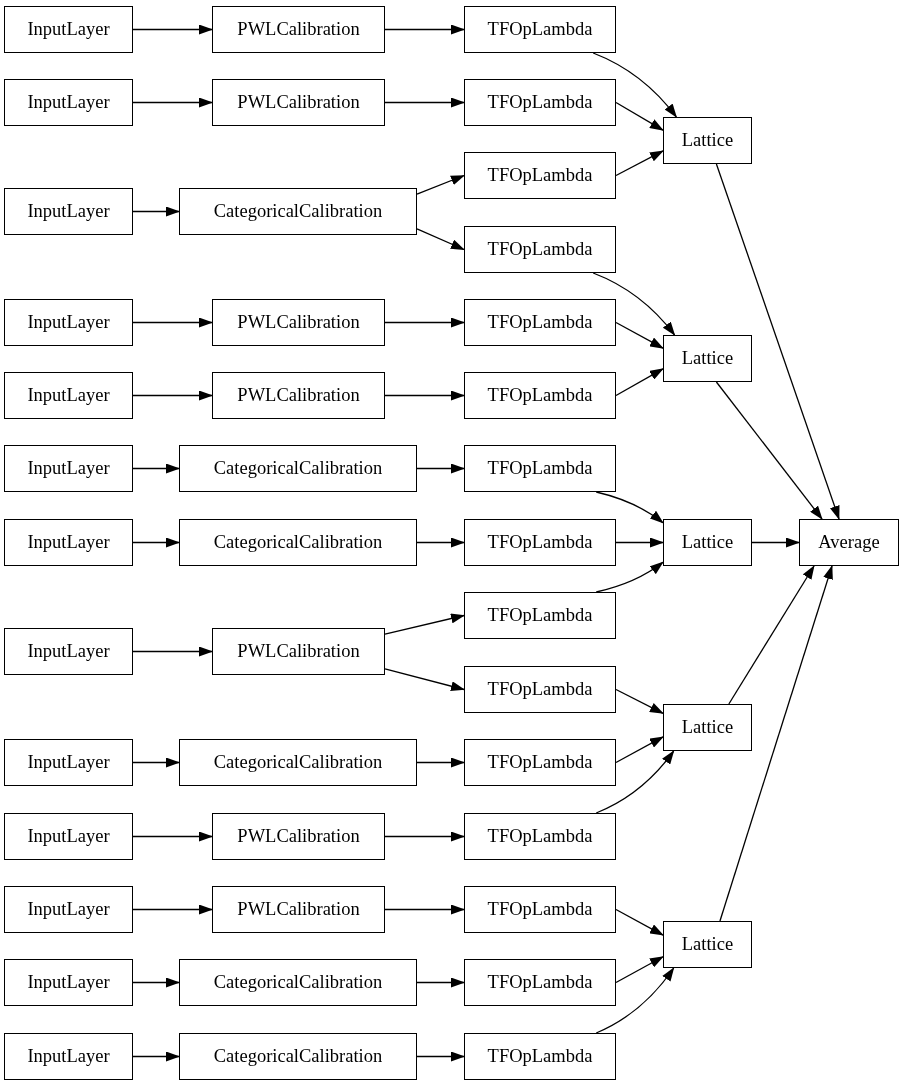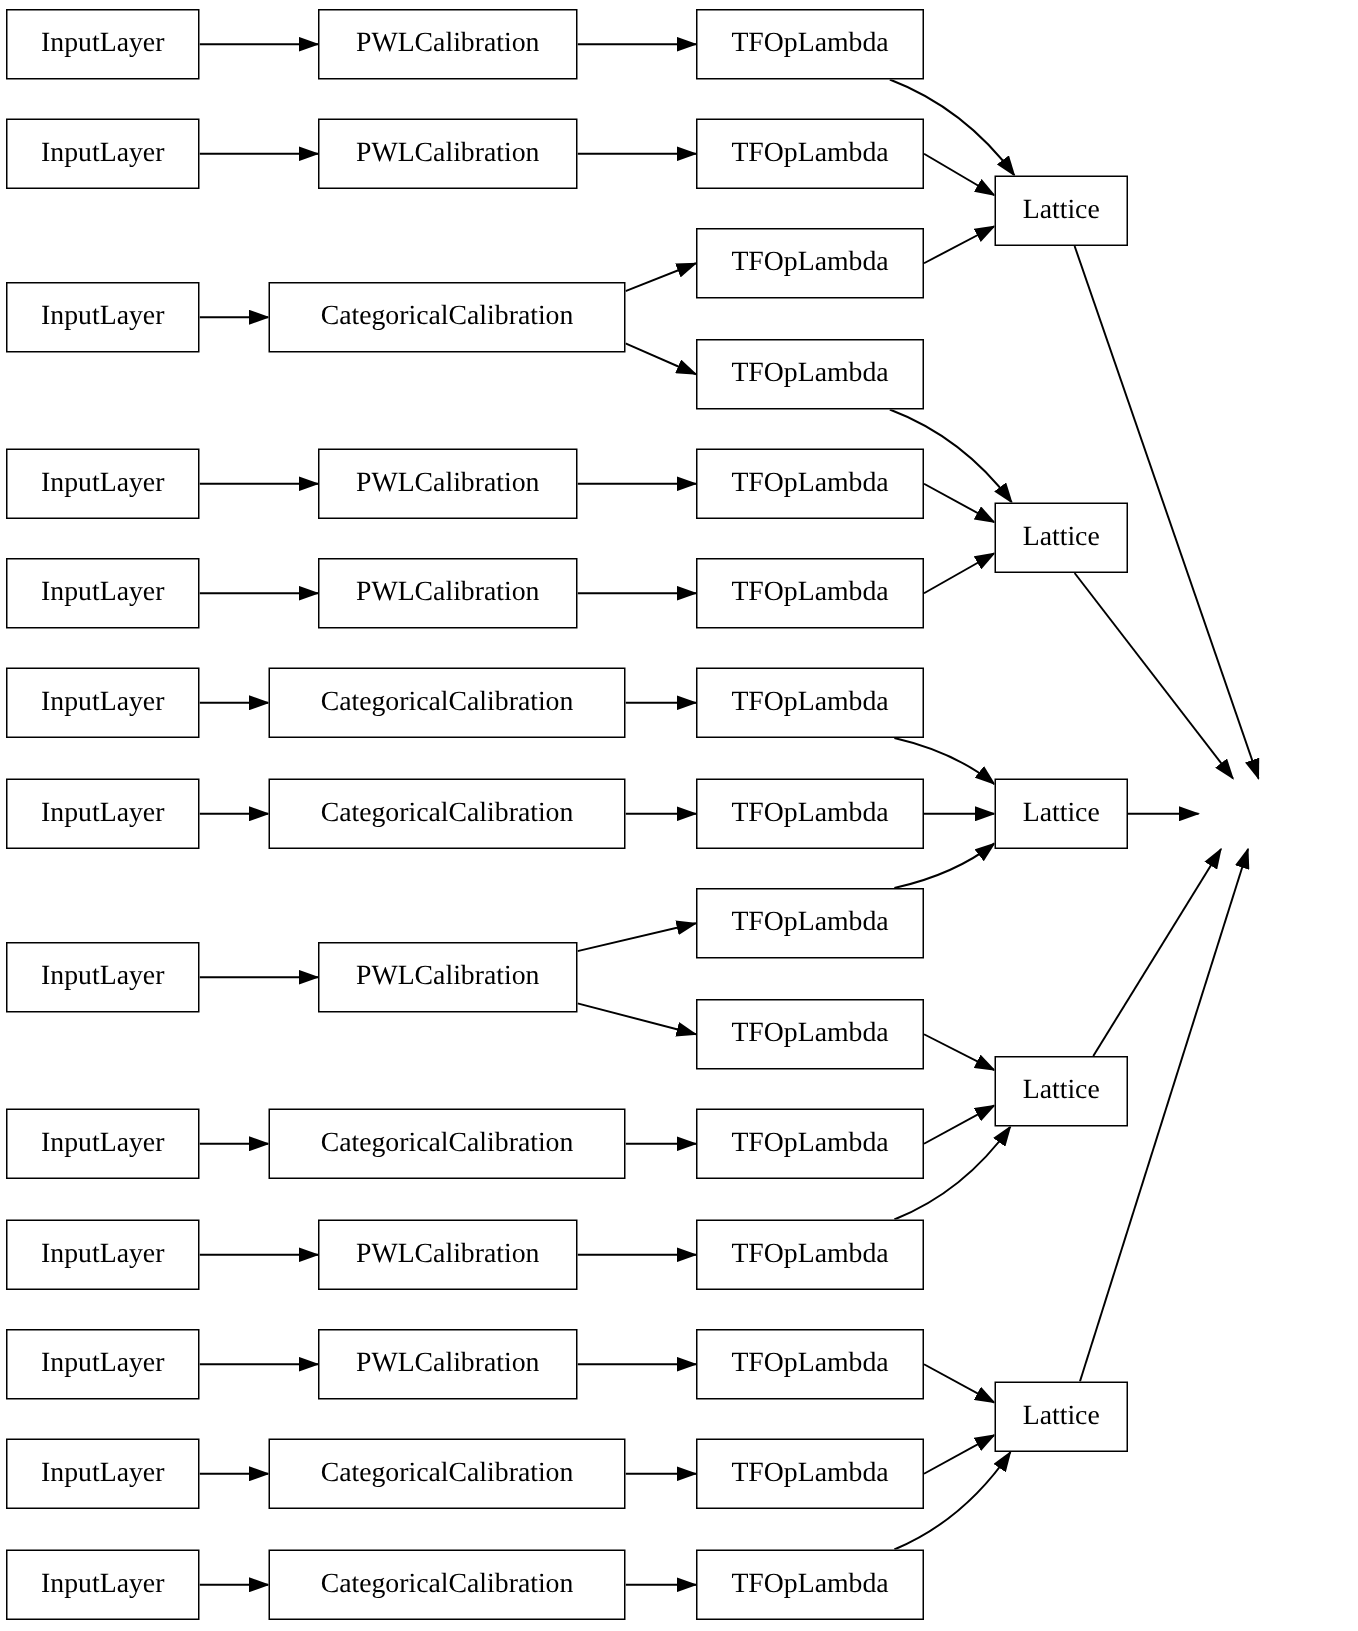--- a/index.html
+++ b/index.html
@@ -134,13 +134,14 @@
     <div class="node" style="left: 464px; top: 739px; width: 152px; height: 47px; line-height: 44px;">TFOpLambda</div>
     <div class="node" style="left: 464px; top: 813px; width: 152px; height: 47px; line-height: 44px;">TFOpLambda</div>
     <div class="node" style="left: 464px; top: 886px; width: 152px; height: 47px; line-height: 44px;">TFOpLambda</div>
     <div class="node" style="left: 464px; top: 959px; width: 152px; height: 47px; line-height: 44px;">TFOpLambda</div>
     <div class="node" style="left: 464px; top: 1033px; width: 152px; height: 47px; line-height: 44px;">TFOpLambda</div>
     <div class="node" style="left: 663px; top: 117px; width: 89px; height: 47px; line-height: 44px;">Lattice</div>
     <div class="node" style="left: 663px; top: 335px; width: 89px; height: 47px; line-height: 44px;">Lattice</div>
     <div class="node" style="left: 663px; top: 519px; width: 89px; height: 47px; line-height: 44px;">Lattice</div>
     <div class="node" style="left: 663px; top: 704px; width: 89px; height: 47px; line-height: 44px;">Lattice</div>
     <div class="node" style="left: 663px; top: 921px; width: 89px; height: 47px; line-height: 44px;">Lattice</div>
+    <div class="node" style="left: 799px; top: 519px; width: 100px; height: 47px; line-height: 44px;">Average</div>
   </div>
 
 </body></html>

